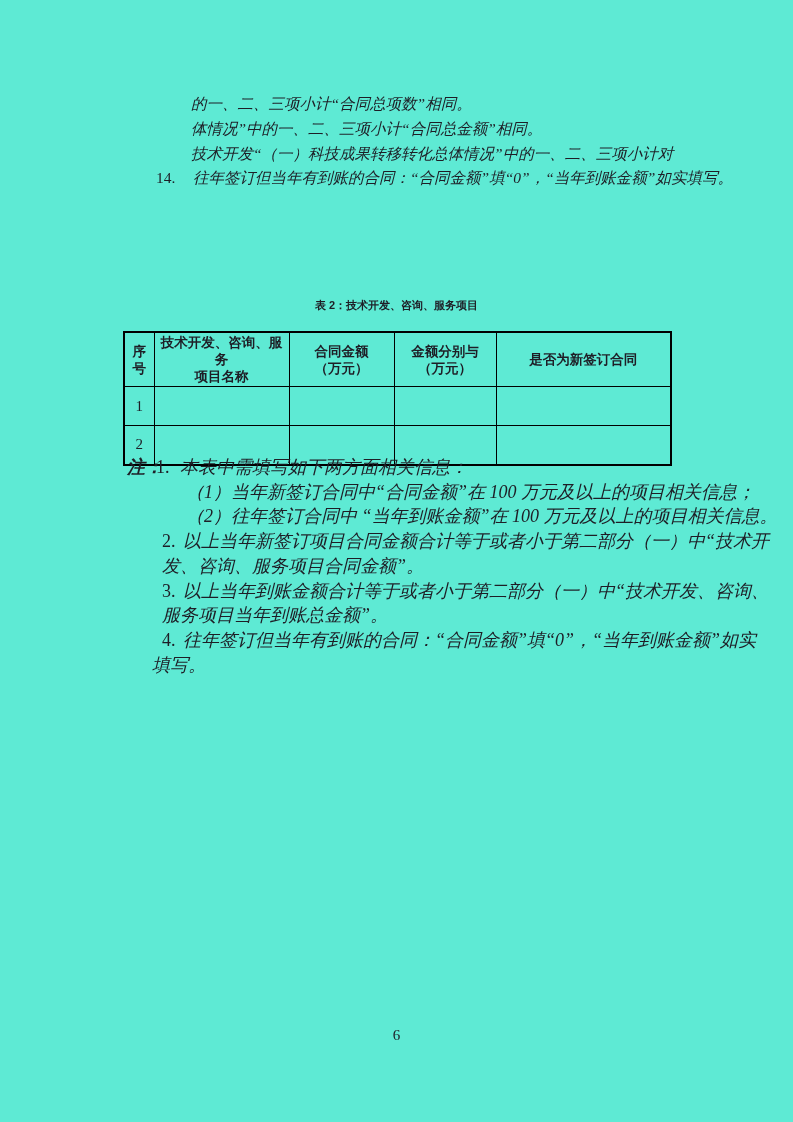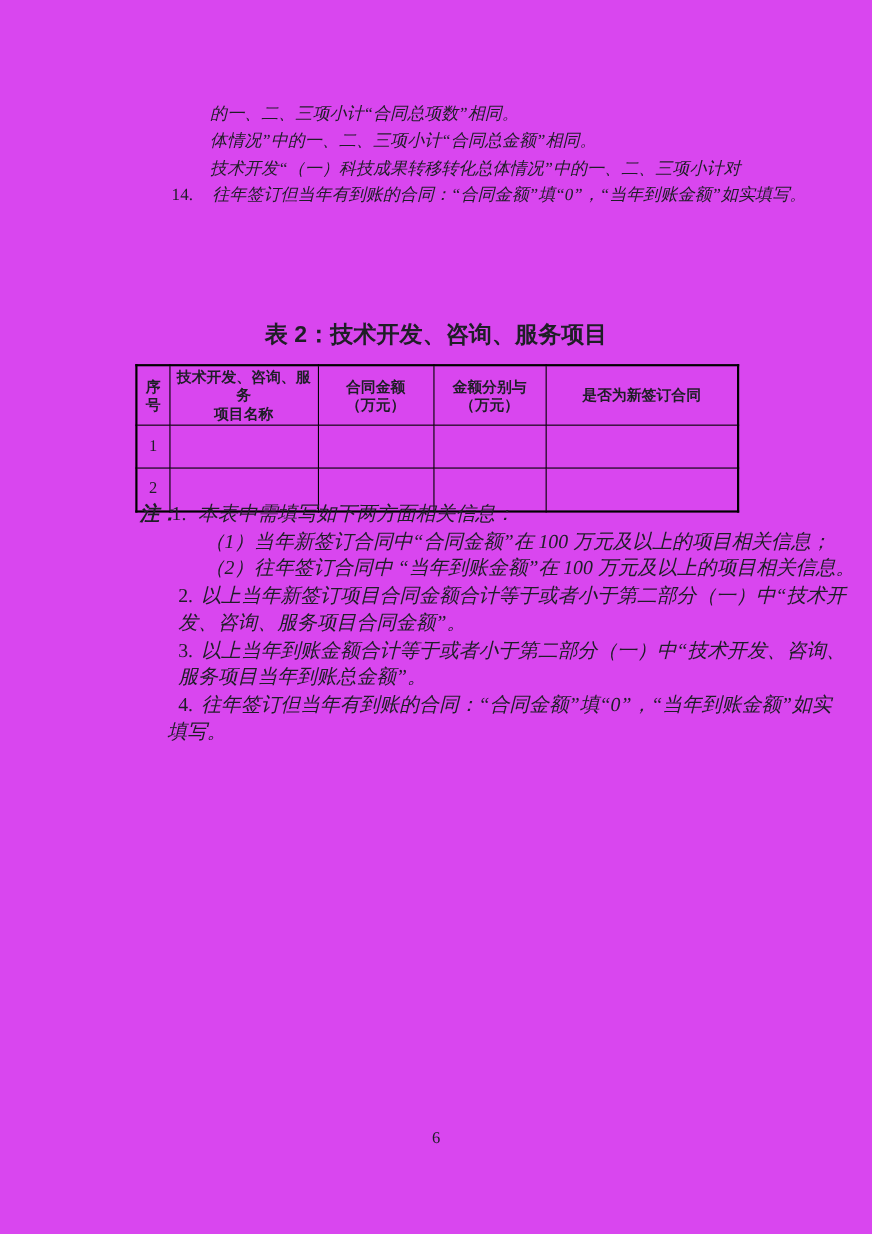--- a/index.html
+++ b/index.html
@@ -1,40 +1,40 @@
 <!DOCTYPE html>
 <html><head>
 <meta charset="utf-8">
 <style>
   html,body { margin:0; padding:0; background:#e8e8e8; }
   .page {
     position:relative;
     width:793px; height:1122px;
-    background:#d946ef;
+    background:#5eead4;
     font-family:"Liberation Serif", serif;
     color:#1e1e26;
     overflow:hidden;
   }
   
   .kai { font-style:italic; }
   
   .toplist {
     position:absolute; left:125px; top:92px; width:548px;
     font-size:15.5px; line-height:24.8px;
   }
   .toplist .ln { white-space:nowrap; }
   .toplist .cont { padding-left:66px; }
   .toplist .item { padding-left:31px; }
   .toplist .mk { display:inline-block; width:37px; font-style:normal; }
   
   .tbl-title {
     position:absolute; left:0; top:295px; width:793px;
     text-align:center;
     font-family:"Liberation Sans", sans-serif;
-    font-weight:bold; font-size:21px; line-height:20px;
+    font-weight:bold; font-size:11px; line-height:20px;
   }
   
   table.t2 {
     position:absolute; left:123px; top:331px;
     border-collapse:collapse; table-layout:fixed;
     width:547px;
   }
   table.t2, table.t2 th, table.t2 td { border:1px solid #000; }
   table.t2 { border-width:2px; }
   table.t2 th {

